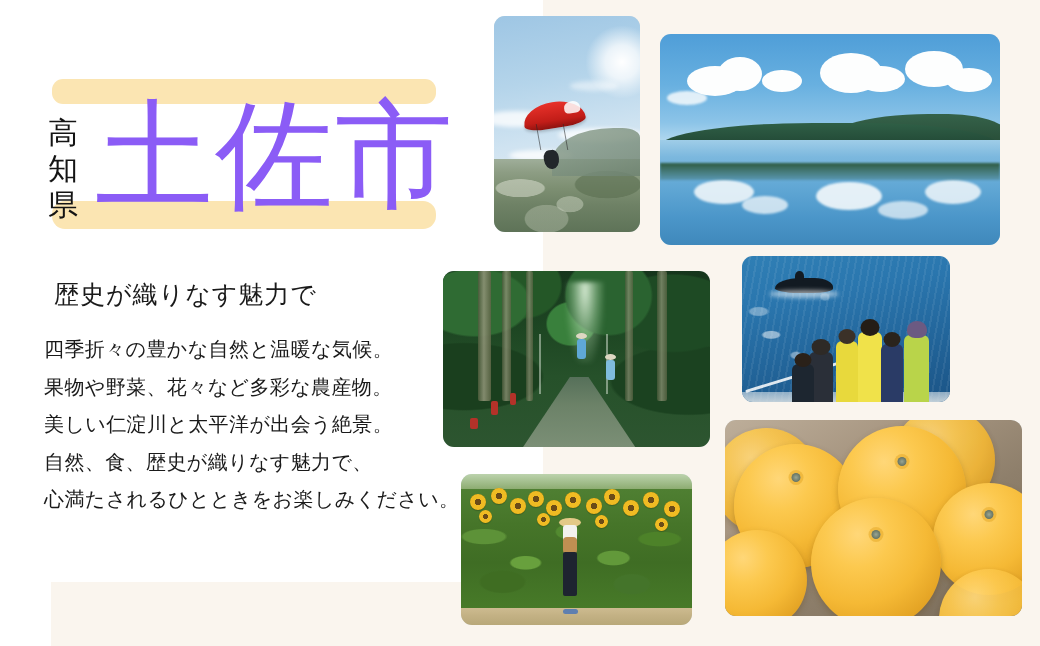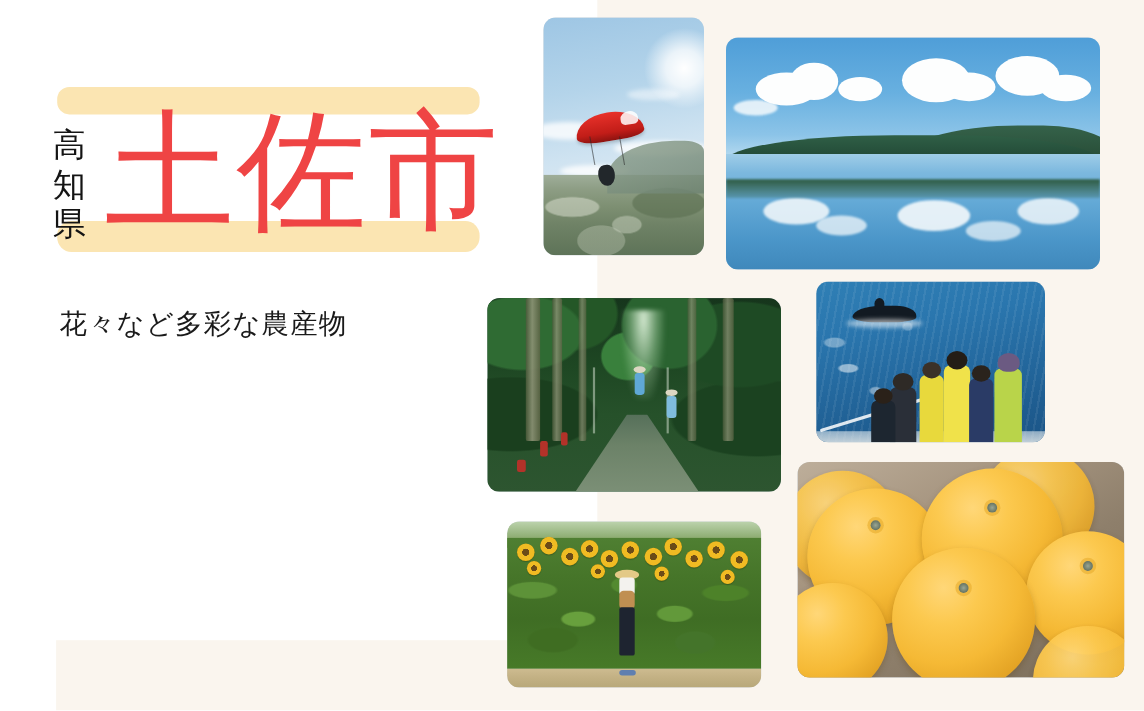--- a/index.html
+++ b/index.html
@@ -41,21 +41,21 @@
   .pref{
     position:absolute;left:46px;top:115px;
     font-size:30px;line-height:36px;color:#141414;
     writing-mode:horizontal-tb;
     width:34px;text-align:center;
   }
   .pref span{display:block;}
 
   .cityname{
     position:absolute;left:95px;top:98px;
-    font-size:118px;line-height:118px;color:#ef4444;
+    font-size:118px;line-height:118px;color:#8b5cf6;
     letter-spacing:2px;white-space:nowrap;
     font-weight:400;
   }
 
   .subhead{
     position:absolute;left:54px;top:278px;
     font-size:25px;color:#1a1a1a;letter-spacing:1px;white-space:nowrap;
   }
 
   .body-copy{position:absolute;left:44px;top:338px;width:420px;}
@@ -297,22 +297,29 @@
 
 
     <div class="pref">
       <span>高</span>
       <span>知</span>
       <span>県</span>
     </div>
 
     <div class="cityname">土佐市</div>
 
-    <div class="subhead">花々など多彩な農産物</div>
-
+    <div class="subhead">歴史が織りなす魅力で</div>
+
+    <div class="body-copy">
+      <p>四季折々の豊かな自然と温暖な気候。</p>
+      <p>果物や野菜、花々など多彩な農産物。</p>
+      <p>美しい仁淀川と太平洋が出会う絶景。</p>
+      <p>自然、食、歴史が織りなす魅力で、</p>
+      <p>心満たされるひとときをお楽しみください。</p>
+    </div>
   </div>
 
   <div class="photo" id="ph-paraglide">
     <div class="layer pg-sky"></div>
     <div class="pg-sun"></div>
     <div class="pg-cloud" style="left:-8%;top:44%;width:70px;height:16px;"></div>
     <div class="pg-cloud s" style="left:44%;top:52%;width:86px;height:14px;"></div>
     <div class="pg-cloud s" style="left:10%;top:62%;width:64px;height:11px;"></div>
     <div class="pg-cloud s" style="left:52%;top:30%;width:48px;height:10px;opacity:.6;"></div>
     <div class="pg-land"></div>

